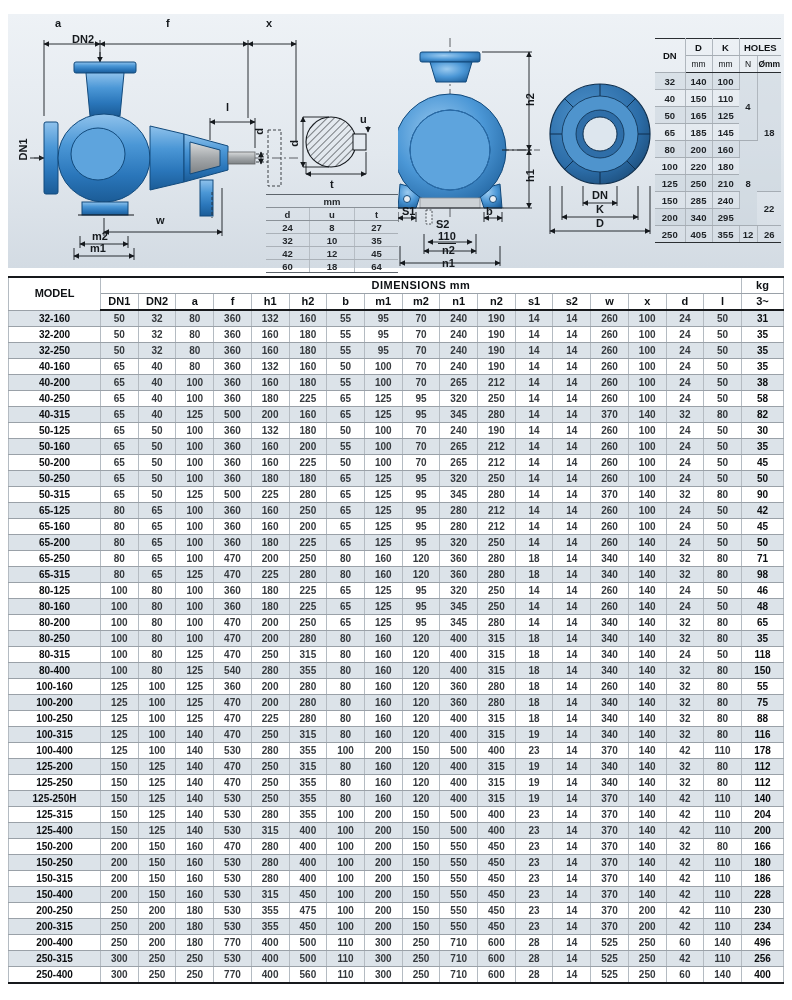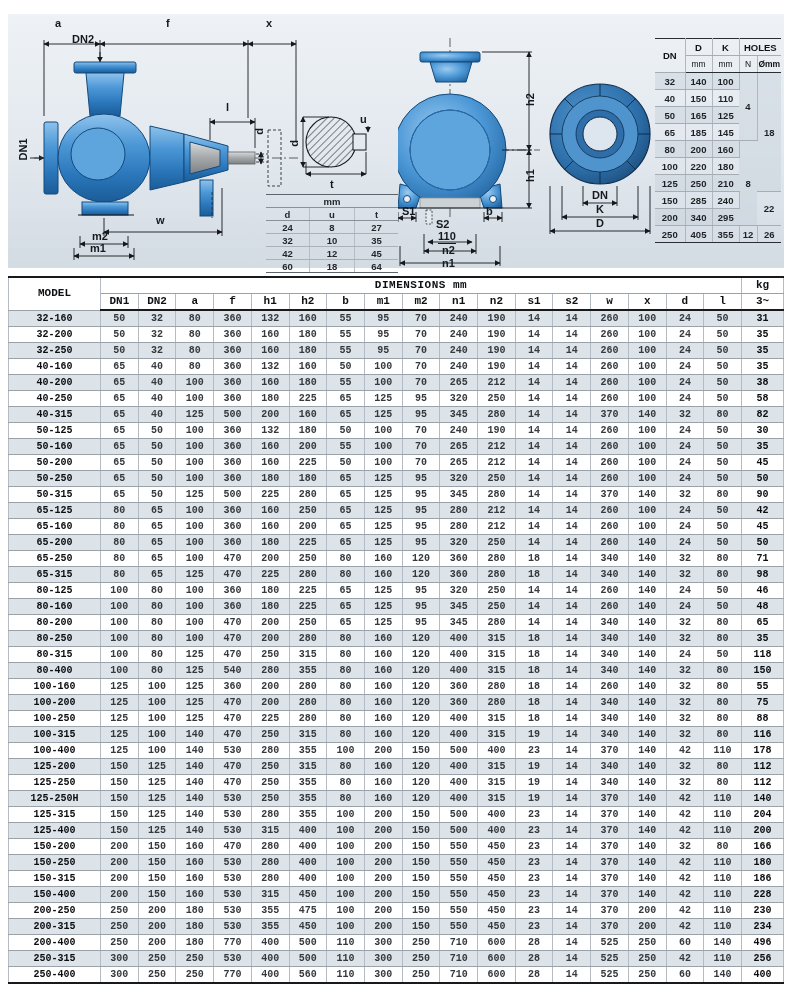--- a/index.html
+++ b/index.html
@@ -30,21 +30,21 @@
     padding:0;height:16px;border-right:1px solid #b0b7be;border-bottom:1px solid #a6adb4;}
   .flg-tbl th{color:#101316;}
   .flg-tbl th:last-child,.flg-tbl td:last-child{border-right:none;}
   .flg-tbl thead tr:first-child th{border-top:1.8px solid #2a2e32;}
   .flg-tbl thead tr:last-child th{border-bottom:1.8px solid #2a2e32;}
   .flg-tbl tbody tr:nth-child(odd){background:rgba(197,208,218,0.45);}
   .flg-tbl tbody tr:last-child td{border-bottom:1.8px solid #2a2e32;}
   .flg-tbl tbody tr.fgs td{border-top:1.6px solid #2a2e32;}
 
   
-  .dims-wrap{position:absolute;left:8px;top:276px;width:744px;font-family:Liberation Mono, monospace;}
+  .dims-wrap{position:absolute;left:8px;top:276px;width:744px;}
   .dims{border-collapse:collapse;table-layout:fixed;width:776px;}
   .dims col.c-model{width:92px;} .dims col.c-kg{width:42px;}
   .dims th,.dims td{border-left:1px solid #b4bbc2;border-right:1px solid #b4bbc2;
     border-bottom:1px solid #9aa1a8;font-weight:bold;text-align:center;
     font-size:10px;color:#35393d;padding:1px 0;line-height:13px;overflow:hidden;}
   .dims thead tr:first-child th{border-top:2.5px solid #17191c;}
   .dims thead th{color:#0e1114;font-size:11px;background:#fff;}
   .dims thead .dims-title{font-size:11px;letter-spacing:.5px;}
   .dims thead tr:last-child th{border-bottom:2.2px solid #17191c;}
   .dims th.model-h{font-size:11px;}

